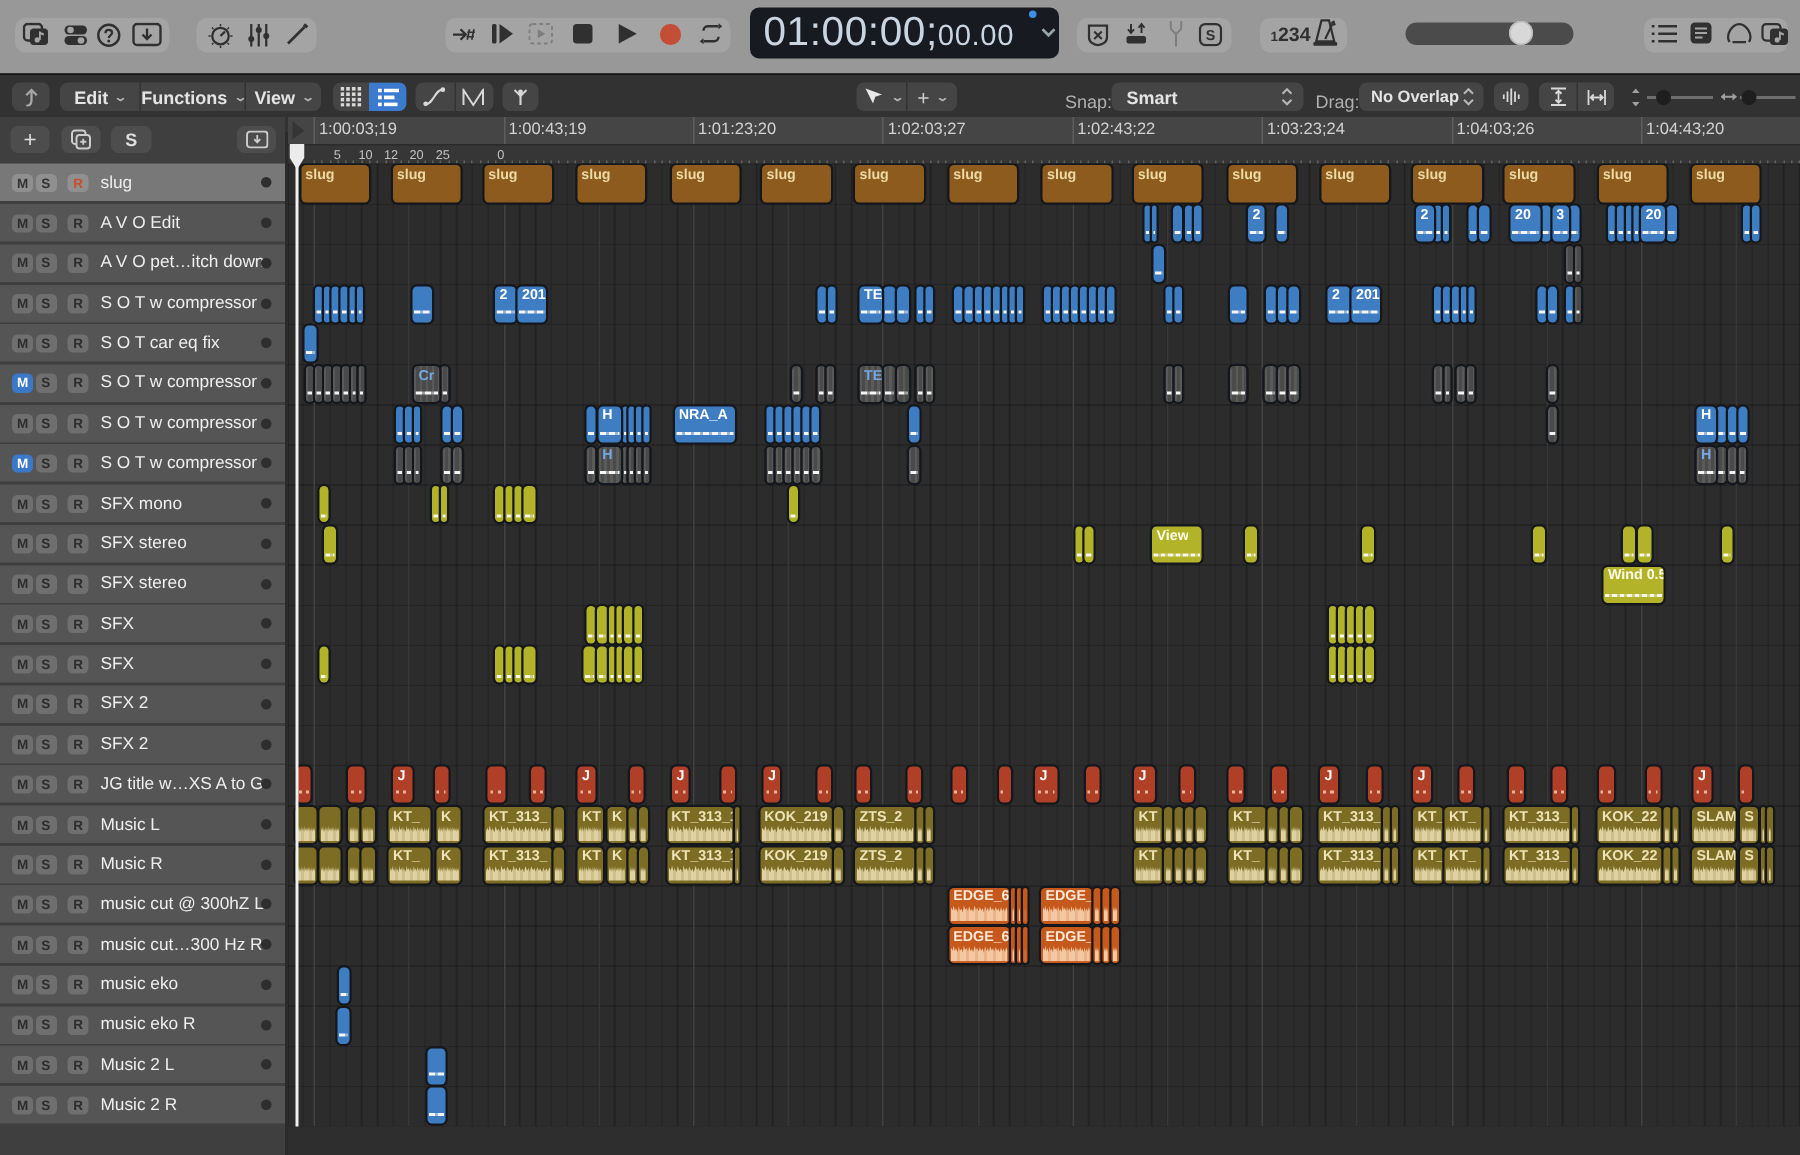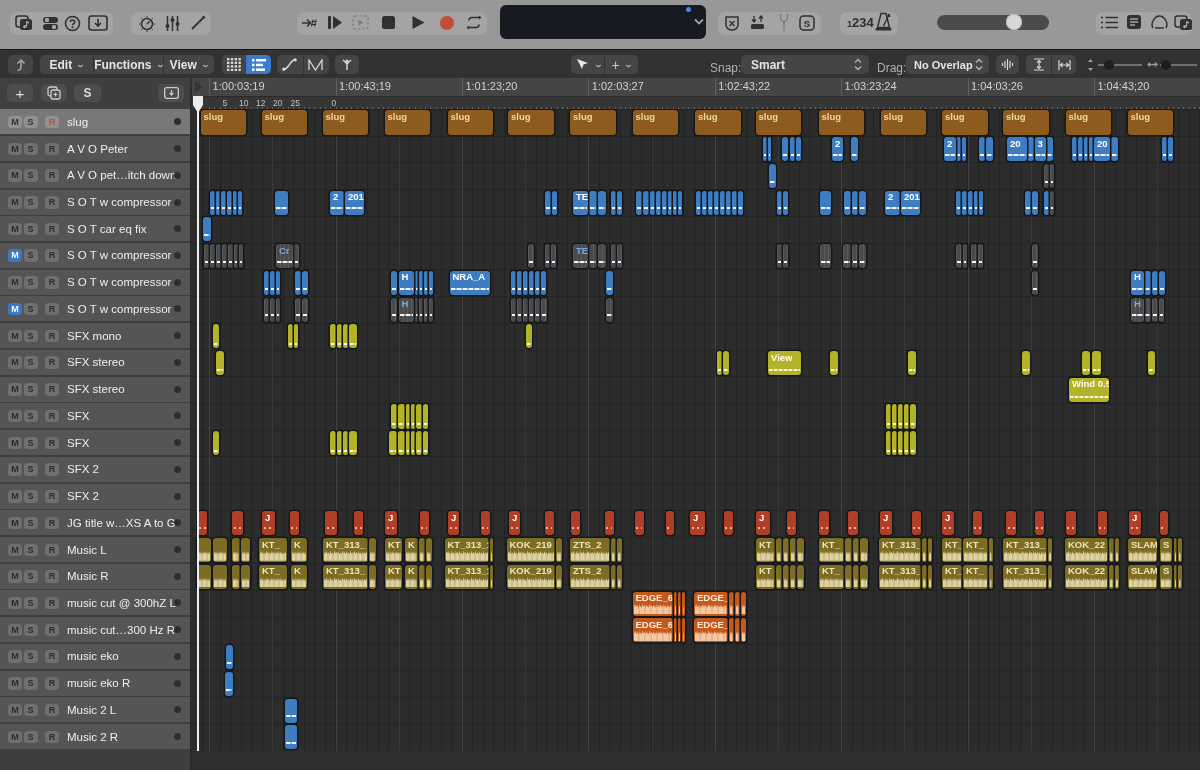--- a/index.html
+++ b/index.html
@@ -116,20 +116,21 @@
       <path d="M1.5 1l12 6.5-12 6.5z" fill="#303030"></path>
     </svg>
 <div class="abs" style="left:440px;top:16px;width:13.5px;height:13.5px;border-radius:50%;background:#c34e35"></div>
 <svg class="abs" style="left:466px;top:15px" width="16" height="15" viewBox="0 0 16 15">
 <path d="M3 5.5c0-2 1.5-3 3-3h7" stroke="#303030" stroke-width="1.6" fill="none"></path>
 <path d="M13 0.5l2.5 2-2.5 2z" fill="#303030"></path>
 <path d="M13 9.5c0 2-1.5 3-3 3H3" stroke="#303030" stroke-width="1.6" fill="none"></path>
 <path d="M3 10.5l-2.5 2 2.5 2z" fill="#303030"></path>
     </svg>
 <div class="abs" style="left:500px;top:5px;width:206px;height:34px;border-radius:6px;background:#171a20"></div>
+<div class="abs" style="left:509px;top:6px;width:178px;height:32px;color:#c9d5e2;font-size:27px;font-weight:400;letter-spacing:0.4px;white-space:nowrap">01:00:00;<span style="font-size:19.5px">00.00</span></div>
 <div class="abs" style="left:686px;top:7px;width:5px;height:5px;border-radius:50%;background:#3f8fe8"></div>
 <svg class="abs" style="left:694px;top:18px" width="10" height="8" viewBox="0 0 10 8">
       <path d="M1 1.5l4 4 4-4" stroke="#9aa2ac" stroke-width="1.8" fill="none"></path>
     </svg>
 <div class="pill" style="left:718px;width:103px"></div>
 <svg class="abs" style="left:724px;top:15px" width="16" height="17" viewBox="0 0 16 17">
 <path d="M2 2h12v8c0 3-3 5-6 5s-6-2-6-5z" fill="none" stroke="#303030" stroke-width="1.5"></path>
 <path d="M5.5 6l5 5M10.5 6l-5 5" stroke="#303030" stroke-width="1.4"></path>
     </svg>
 <svg class="abs" style="left:749px;top:14px" width="18" height="18" viewBox="0 0 18 18">
@@ -546,21 +547,21 @@
 <div class="msr" style="left:8px">M</div>
 <div class="msr" style="left:23.5px">S</div>
 <div class="msr rorange" style="left:45px">R</div>
 <div class="tname">slug</div>
 <div class="tdot"></div>
 </div>
 <div class="trow" style="top:136.0px;height:25.1px">
 <div class="msr" style="left:8px">M</div>
 <div class="msr" style="left:23.5px">S</div>
 <div class="msr" style="left:45px">R</div>
-<div class="tname">A V O Peter</div>
+<div class="tname">A V O Edit</div>
 <div class="tdot"></div>
 </div>
 <div class="trow" style="top:162.8px;height:25.1px">
 <div class="msr" style="left:8px">M</div>
 <div class="msr" style="left:23.5px">S</div>
 <div class="msr" style="left:45px">R</div>
 <div class="tname">A V O pet…itch down</div>
 <div class="tdot"></div>
 </div>
 <div class="trow" style="top:189.5px;height:25.1px">

